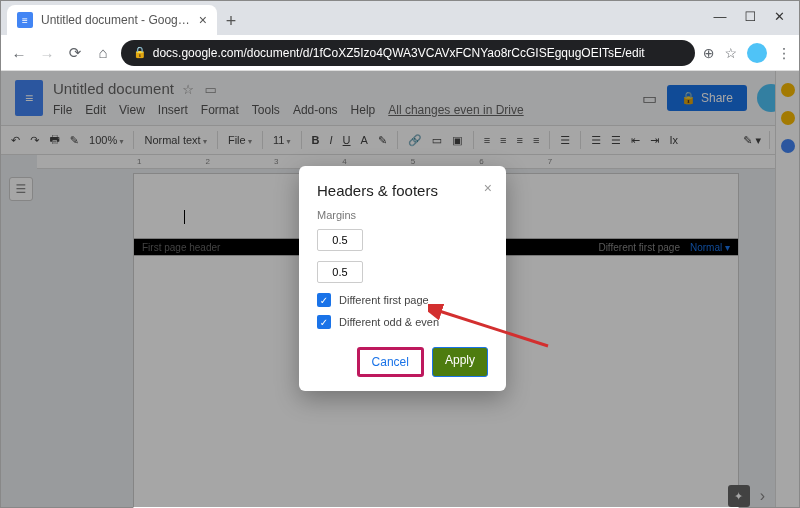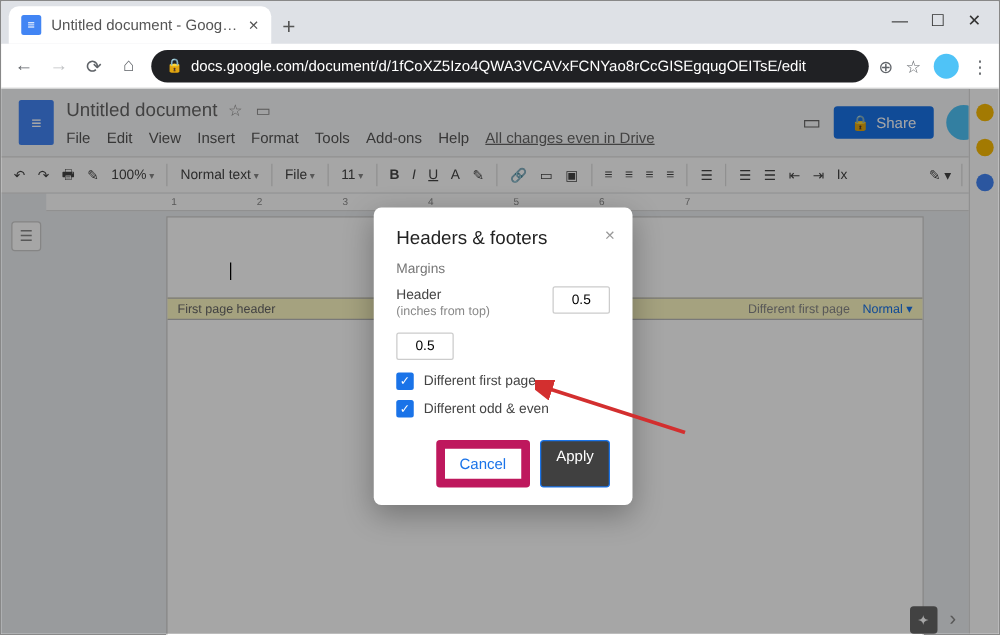--- a/index.html
+++ b/index.html
@@ -41,21 +41,21 @@
   .toolbar { height:30px; border-top:1px solid #ddd; border-bottom:1px solid #ddd; background:#fff; display:flex; align-items:center; padding:0 10px; gap:10px; font-size:11px; color:#444; }
   .toolbar .sep { width:1px; height:18px; background:#ddd; }
   .toolbar span { white-space:nowrap; }
   .toolbar .dd::after { content:" ▾"; font-size:8px; color:#888; }
   .toolbar-right { margin-left:auto; display:flex; gap:8px; align-items:center;}
   
   .docbody { position:absolute; top:84px; left:0; right:0; bottom:0; background:#eceef1; }
   .ruler { height:14px; background:#fff; border-bottom:1px solid #ddd; margin:0 0 0 36px; font-size:8px; color:#888; display:flex; align-items:center; padding-left:100px; gap:64px;}
   .page { position:absolute; top:18px; left:132px; width:606px; height:360px; background:#fff; border:1px solid #ccc; }
   .page .cursor { position:absolute; top:36px; left:50px; width:1px; height:14px; background:#000; }
-  .headerbar { position:absolute; top:64px; left:0; right:0; height:18px; border-top:1px solid #bbb; border-bottom:1px solid #bbb; background:#fef9c3; display:flex; align-items:center; padding:0 8px; font-size:10px; color:#666; }
+  .headerbar { position:absolute; top:64px; left:0; right:0; height:18px; border-top:1px solid #bbb; border-bottom:1px solid #bbb; background:#000000; display:flex; align-items:center; padding:0 8px; font-size:10px; color:#666; }
   .headerbar .right { margin-left:auto; display:flex; gap:10px; align-items:center;}
   .headerbar .opts { color:#1a73e8; }
   .outline { position:absolute; top:22px; left:8px; width:24px; height:24px; border:1px solid #ccc; border-radius:3px; display:flex;align-items:center;justify-content:center;color:#888;font-size:12px;background:#fff; }
   
   .sidepanel { position:absolute; right:0; top:0; bottom:0; width:24px; background:#fff; border-left:1px solid #ddd; display:flex; flex-direction:column; align-items:center; gap:14px; padding-top:12px; }
   .sidepanel .dot { width:14px;height:14px;border-radius:50%; }
   .bottombar { position:absolute; bottom:0; left:0; right:24px; height:22px; display:flex; align-items:center; justify-content:flex-end; padding:0 10px; gap:10px; }
   .explore { width:22px;height:22px;background:#666;border-radius:3px; display:flex;align-items:center;justify-content:center;color:#fff;font-size:11px;}
   
   .dialog { position:absolute; z-index:10; top:166px; left:299px; width:207px; background:#fff; border-radius:6px; box-shadow:0 8px 24px rgba(0,0,0,0.3); padding:16px 18px 14px; }
@@ -63,22 +63,22 @@
   .dialog .closex { position:absolute; top:14px; right:14px; color:#999; font-size:14px; cursor:pointer; }
   .section-label { font-size:11px; color:#777; margin:6px 0 8px; }
   .field { display:flex; align-items:flex-start; justify-content:space-between; margin-bottom:10px; }
   .field .lbl { font-size:11px; color:#444; line-height:1.3; }
   .field .lbl .sub { color:#888; font-size:10px; }
   .field input { width:46px; height:22px; border:1px solid #ccc; border-radius:2px; font-size:11px; padding:0 5px; text-align:center; }
   .checkrow { display:flex; align-items:center; gap:8px; font-size:11px; color:#444; margin-bottom:8px; }
   .checkrow .cb { width:14px; height:14px; background:#1a73e8; border-radius:2px; display:flex;align-items:center;justify-content:center; color:#fff; font-size:10px; }
   .dlg-buttons { display:flex; justify-content:flex-end; gap:8px; margin-top:18px; }
   .btn { font-size:12px; padding:5px 12px; border-radius:3px; cursor:pointer; }
-  .btn-cancel { border:7px solid #be185d; color:#1a73e8; background:#fff;text-align:right; }
-  .btn-apply { background:#404040; color:#fff; border:1px solid #1a73e8; }
+  .btn-cancel { border:3px solid #be185d; color:#1a73e8; background:#fff;text-align:right; }
+  .btn-apply { background:#4d7c0f; color:#fff; border:1px solid #1a73e8; }
   
   .arrow { position:absolute; z-index:11; top:304px; left:428px; pointer-events:none; }
 </style>
 </head>
 <body>
 
 <div class="window">
   <div class="titlebar">
     <div class="tab">
       <span class="favicon">≡</span>
@@ -214,24 +214,20 @@
 
     <div class="overlay"></div>
   </div>
 </div>
 
 <div class="dialog">
   <span class="closex">×</span>
   <h2>Headers &amp; footers</h2>
   <div class="section-label">Margins</div>
   <div class="field">
-    <div class="lbl">
-      <div>Header</div>
-      <div class="sub">(inches from top)</div>
-    </div>
     <input value="0.5" style="">
   </div>
   <div class="field">
     <input value="0.5" style="">
   </div>
   <div class="checkrow">
     <div class="cb">✓</div>
     <span>Different first page</span>
   </div>
   <div class="checkrow">

